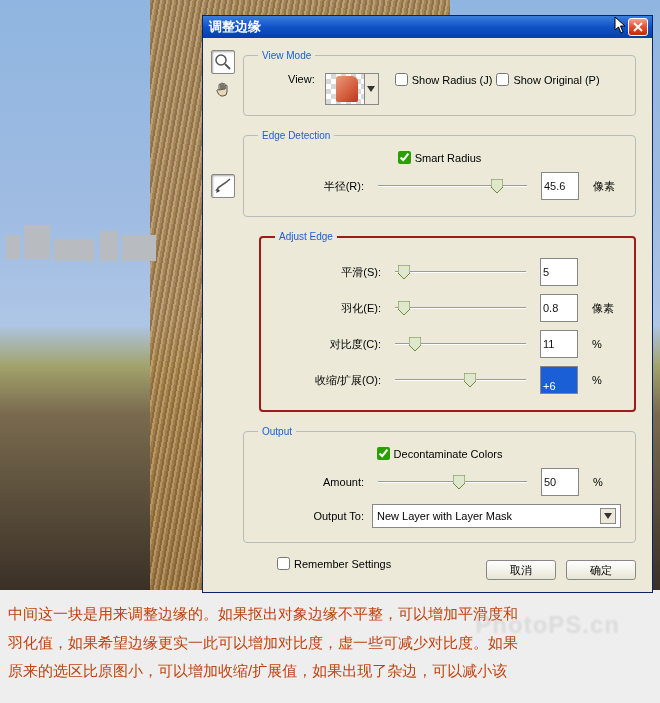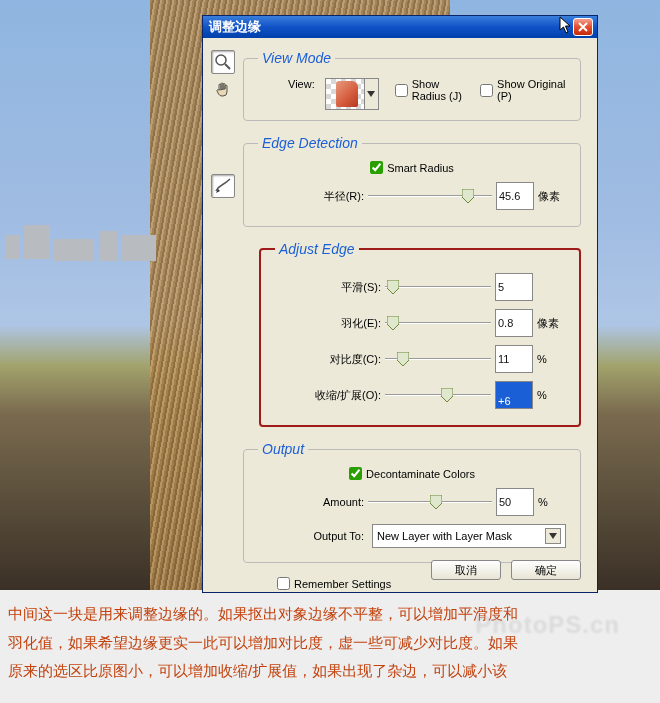--- a/index.html
+++ b/index.html
@@ -1,42 +1,42 @@
 <!DOCTYPE html>
 <html><head>
 <meta charset="utf-8">
 <style>
   * { box-sizing: border-box; margin: 0; padding: 0; font-family: "Microsoft YaHei", Tahoma, sans-serif; }
   body { width: 660px; height: 703px; background: #eee; position: relative; overflow: hidden; font-size: 11px; }
   .bgimg { position: absolute; top: 0; left: 0; width: 660px; height: 590px; background: linear-gradient(180deg,#8fb6e0 0%,#9fbbe2 35%,#aec6e6 55%,#a2a36c 62%,#7a6b4f 70%,#3a3026 100%); }
   .hair { position: absolute; top: 0; left: 150px; width: 300px; height: 590px; background: repeating-linear-gradient(100deg,#a57f48 0 2px,#8d6a3a 2px 4px,#c19c68 4px 6px); opacity:.9;}
   .castle { position:absolute; top:195px; left:0; width:200px; height:80px; }
   .castle div { position:absolute; background:#b8bcc1; }
-  .dialog { position:absolute; top:15px; left:202px; width:396px; height:578px; background:#ece9d8; border:1px solid #0a246a;}
+  .dialog { position:absolute; top:15px; left:202px; width:451px; height:578px; background:#ece9d8; border:1px solid #0a246a;}
   .titlebar { height:22px; background: linear-gradient(180deg,#3a7edb 0%,#1153c7 50%,#0040ab 100%); display:flex; align-items:center; padding:0 4px 0 6px; color:#fff; font-weight:bold; font-size:13px;}
   .titlebar .title { flex:1;}
   .titlebar .cursor { width:12px; height:18px; pointer-events:none; position:relative; }
   .titlebar .cursor svg { position:absolute; top:-2px; left:-2px; }
   .closebtn { width:20px; height:18px; background: linear-gradient(180deg,#f5a08f,#e24e2e,#c62a0a); border:1px solid #fff; border-radius:3px; display:flex; align-items:center; justify-content:center; color:#fff; font-weight:bold; font-size:11px;}
   .content { position:absolute; top:22px; left:0; right:0; bottom:0; padding:12px 16px 12px 6px;}
   .toolcol { position:absolute; left:6px; top:12px; width:28px; display:flex; flex-direction:column; gap:4px; align-items:center;}
   .toolbtn { width:24px; height:24px; display:flex; align-items:center; justify-content:center; border:1px solid transparent; border-radius:2px;}
   .toolbtn.active { background:#fff; border:1px solid #888; box-shadow: inset 1px 1px 2px #aaa;}
   .panels { margin-left:34px; }
   fieldset { border:1px solid #bbb; border-radius:4px; padding:8px 14px; margin-bottom:14px; position:relative;}
-  legend { color:#1b5fd6; font-size:14px; padding:0 4px;font-style:italic;}
+  legend { color:#1b5fd6; font-size:10px; padding:0 4px;}
   .viewrow { display:flex; align-items:flex-start; gap:10px; margin:4px 0 2px 30px;}
   .viewlabel { font-size:11px;}
   .thumb { width:40px; height:32px; border:1px solid #888; background: repeating-conic-gradient(#d8d8d8 0 25%, #fff 0 50%) 0 0/10px 10px; position:relative;}
   .thumb::after { content:""; position:absolute; left:10px; top:2px; width:22px; height:26px; background: linear-gradient(135deg,#e79a7e,#d55b3c 60%,#b33a22); border-radius:3px 6px 2px 2px;}
   .thumbdrop { width:14px; height:32px; border:1px solid #888; border-left:none; display:flex; align-items:center; justify-content:center; background:#ece9d8;}
   .checks { display:flex; flex-direction:row; gap:4px; margin-left:6px;}
   .chk { display:flex; align-items:center; gap:4px; font-size:11px;}
   .chk input { width:13px; height:13px;}
-  .row { display:flex; align-items:center; gap:4px; margin:8px 0; font-size:11px;}
+  .row { display:flex; align-items:center; gap:14px; margin:8px 0; font-size:11px;}
   .row .lbl { width:106px; text-align:right;}
   .slider { flex:1; height:14px; position:relative;}
   .trackline { position:absolute; left:0; right:0; top:6px; height:2px; background:#b0b0b0; border-top:1px solid #9a9a9a; border-bottom:1px solid #fff;}
   .thumbknob { position:absolute; top:0; width:12px; height:14px; }
   .thumbknob svg { display:block;}
   .numbox { width:38px; height:18px; border:1px solid #888; background:#fff; color:#111; padding:13px 2px; font-size:11px; text-align:left;}
   .numbox.sel { background:#1b5fd6; color:#fff;}
   .unit { width:28px; font-size:11px;}
   .smartrow { display:flex; align-items:center; gap:4px; justify-content:center; margin:2px 0 6px 0;}
   .smartrow input[type=checkbox]{width:13px;height:13px;}

